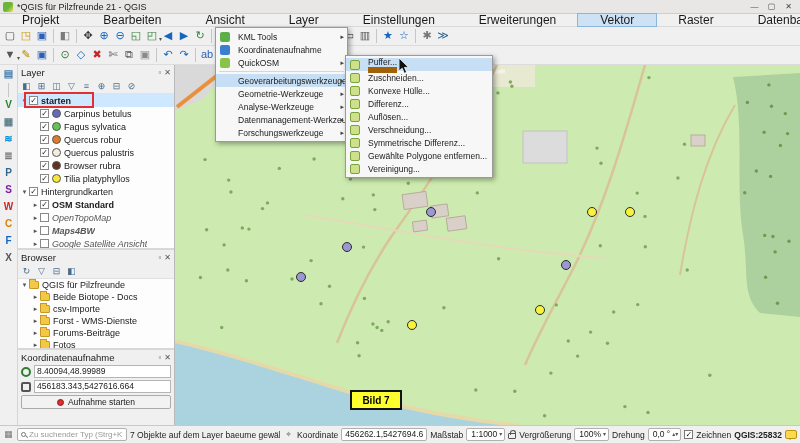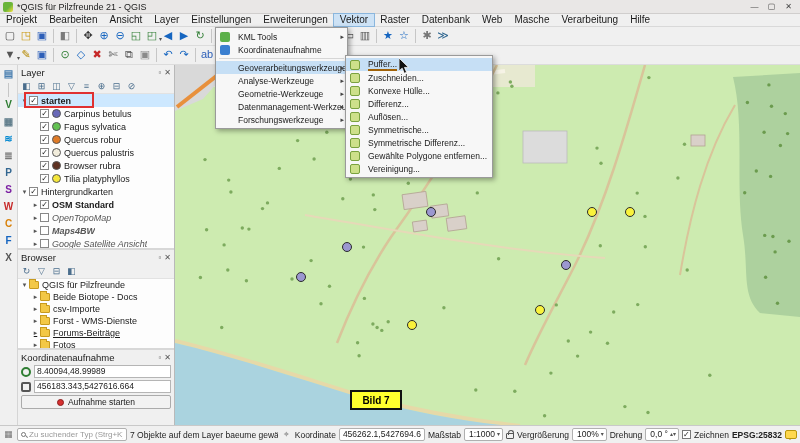--- a/index.html
+++ b/index.html
@@ -5,21 +5,21 @@
 *{box-sizing:border-box;margin:0;padding:0}
 html,body{overflow:hidden}
 body{width:800px;height:443px;font-family:"Liberation Sans",sans-serif;background:#e8e8e8}
 .app{position:relative;width:800px;height:443px;background:#f0f0f0;font-size:9px;color:#1a1a1a;overflow:hidden}
 .titlebar{height:14px;display:flex;align-items:center;background:#e9e7e6;padding:0 3px;border-bottom:1px solid #d0cecd}
 .qicon{width:10px;height:10px;background:linear-gradient(135deg,#6bb53a 55%,#f9e23c);border-radius:2px;margin-right:4px;flex:none}
 .title{font-size:9px;color:#222;white-space:nowrap}
 .wctl{margin-left:auto;display:flex}
 .wbtn{width:17px;text-align:center;font-size:8px;color:#444;height:13px;line-height:13px}
 .menubar{height:13px;display:flex;background:#f0f0f0;border-bottom:1px solid #d9d9d9}
-.mitem{padding:0 6px;font-size:10px;line-height:12px;white-space:nowrap}
+.mitem{padding:0 22px;font-size:12px;line-height:12px;white-space:nowrap}
 .mitem.open{background:#cde2f5;outline:1px solid #8ab6dd}
 .toolbar{display:flex;align-items:center;background:#f0f0f0;border-bottom:1px solid #dcdcdc;padding:0 2px;height:19px;overflow:hidden}
 .tbtn{width:16px;height:16px;line-height:15px;text-align:center;font-size:11px;border-radius:2px;position:relative;flex:none}
 .tbtn .dd{position:absolute;right:-2px;bottom:-3px;font-size:6px;color:#555}
 .tsep{width:1px;height:14px;background:#c6c6c6;margin:0 3px;flex:none}
 .main{display:flex;height:360px}
 .sidebar{width:18px;background:#f0f0f0;border-right:1px solid #d5d5d5;display:flex;flex-direction:column;align-items:center;padding-top:1px;flex:none}
 .sbtn{width:16px;height:16px;line-height:15px;text-align:center;font-size:10px;font-weight:bold;margin-bottom:1px}
 .panels{width:157px;display:flex;flex-direction:column;background:#f0f0f0;border-right:1px solid #b9b9b9;flex:none}
 .panel{overflow:hidden;border-bottom:2px solid #d8d8d8;display:flex;flex-direction:column}
@@ -66,21 +66,21 @@
 .bubble::after{content:"";position:absolute;bottom:-4px;left:2px;border:2px solid transparent;border-top-color:#b8960c}
 .vmenu,.submenu{position:absolute;background:#f7f7f7;border:1px solid #9a9a9a;box-shadow:2px 2px 5px rgba(0,0,0,.35);z-index:40;padding:2px 0}
 .vmenu{left:215px;top:27px;width:133px}
 .submenu{left:345px;top:55px;width:148px}
 .mrow{height:13px;display:flex;align-items:center;position:relative;padding:0 12px 0 22px;font-size:8.5px;white-space:nowrap}
 .mrow.hl{background:#c6dff5}
 .micon{position:absolute;left:4px;width:10px;height:10px;border-radius:2px}
 .marrow{position:absolute;right:3px;font-size:7px;color:#444}
 .msep{height:1px;background:#d6d6d6;margin:2px 3px}
 .annbox{position:absolute;left:24px;top:92px;width:70px;height:16px;border:2px solid #e03131;z-index:30;pointer-events:none}
-.annunder{border-bottom:2px solid #a16207}
+.annunder{border-bottom:6px solid #a16207}
 .cursor{position:absolute;left:399px;top:58px;z-index:60;pointer-events:none}
 </style>
 </head>
 <body>
 
 <div class="app">
 
   <div class="titlebar">
     <span class="qicon"></span>
     <span class="title">*QGIS für Pilzfreunde 21 - QGIS</span>
@@ -299,21 +299,21 @@
             <div class="trow brow" style="padding-left: 13px;">
               <span class="exp">▸</span>
               <span class="folder"></span>
               <span class="lbl">csv-Importe</span>
             </div>
             <div class="trow brow" style="padding-left: 13px;">
               <span class="exp">▸</span>
               <span class="folder"></span>
               <span class="lbl">Forst - WMS-Dienste</span>
             </div>
-            <div class="trow brow" style="padding-left: 13px; text-decoration: underline;">
+            <div class="trow brow" style="padding-left: 13px;">
               <span class="exp">▸</span>
               <span class="folder"></span>
               <span class="lbl">Forums-Beiträge</span>
             </div>
             <div class="trow brow" style="padding-left: 13px;">
               <span class="exp">▸</span>
               <span class="folder"></span>
               <span class="lbl">Fotos</span>
             </div>
           </div>
@@ -489,46 +489,51 @@
           <span>100%</span>
           <span class="dd">▾</span>
         </div>
       <span class="sblab">Drehung</span>
       <div class="scombo">
           <span>0,0 °</span>
           <span class="dd">▴▾</span>
         </div>
       <span class="sbcheck">✓</span>
       <span class="sblab">Zeichnen</span>
-      <span class="sblab" style="font-weight:bold">EPSG:25832</span>
+      <span class="sblab" style="font-weight:bold">QGIS:25832</span>
       <span class="bubble"></span>
     </div>
   </div>
 
   <div class="vmenu" id="vmenu">
       <div class="mrow">
         <span class="micon" style="background: rgb(92, 176, 74);"></span>
         <span>KML Tools</span>
         <span class="marrow">▸</span>
       </div>
       <div class="mrow">
         <span class="micon" style="background: rgb(58, 127, 208);"></span>
         <span>Koordinatenaufnahme</span>
+      </div>
+      <div class="mrow">
+        <span class="micon" style="background: rgb(139, 195, 74);"></span>
+        <span>QuickOSM</span>
+        <span class="marrow">▸</span>
       </div>
       <div class="msep"></div>
       <div class="mrow hl">
         <span>Geoverarbeitungswerkzeuge</span>
         <span class="marrow">▸</span>
       </div>
       <div class="mrow">
+        <span>Geometrie-Werkzeuge</span>
+        <span class="marrow">▸</span>
+      </div>
+      <div class="mrow">
         <span>Analyse-Werkzeuge</span>
-        <span class="marrow">▸</span>
-      </div>
-      <div class="mrow">
-        <span>Geometrie-Werkzeuge</span>
         <span class="marrow">▸</span>
       </div>
       <div class="mrow">
         <span>Datenmanagement-Werkzeuge</span>
         <span class="marrow">▸</span>
       </div>
       <div class="mrow">
         <span>Forschungswerkzeuge</span>
         <span class="marrow">▸</span>
       </div>
@@ -549,21 +554,21 @@
       <div class="mrow">
         <span class="micon" style="background: rgb(205, 224, 138); border: 1px solid rgb(122, 162, 63);"></span>
         <span>Differenz...</span>
       </div>
       <div class="mrow">
         <span class="micon" style="background: rgb(205, 224, 138); border: 1px solid rgb(122, 162, 63);"></span>
         <span>Auflösen...</span>
       </div>
       <div class="mrow">
         <span class="micon" style="background: rgb(205, 224, 138); border: 1px solid rgb(122, 162, 63);"></span>
-        <span>Symmetrische...</span>
+        <span>Verschneidung...</span>
       </div>
       <div class="mrow">
         <span class="micon" style="background: rgb(205, 224, 138); border: 1px solid rgb(122, 162, 63);"></span>
         <span>Symmetrische Differenz...</span>
       </div>
       <div class="mrow">
         <span class="micon" style="background: rgb(205, 224, 138); border: 1px solid rgb(122, 162, 63);"></span>
         <span>Gewählte Polygone entfernen...</span>
       </div>
       <div class="mrow">

